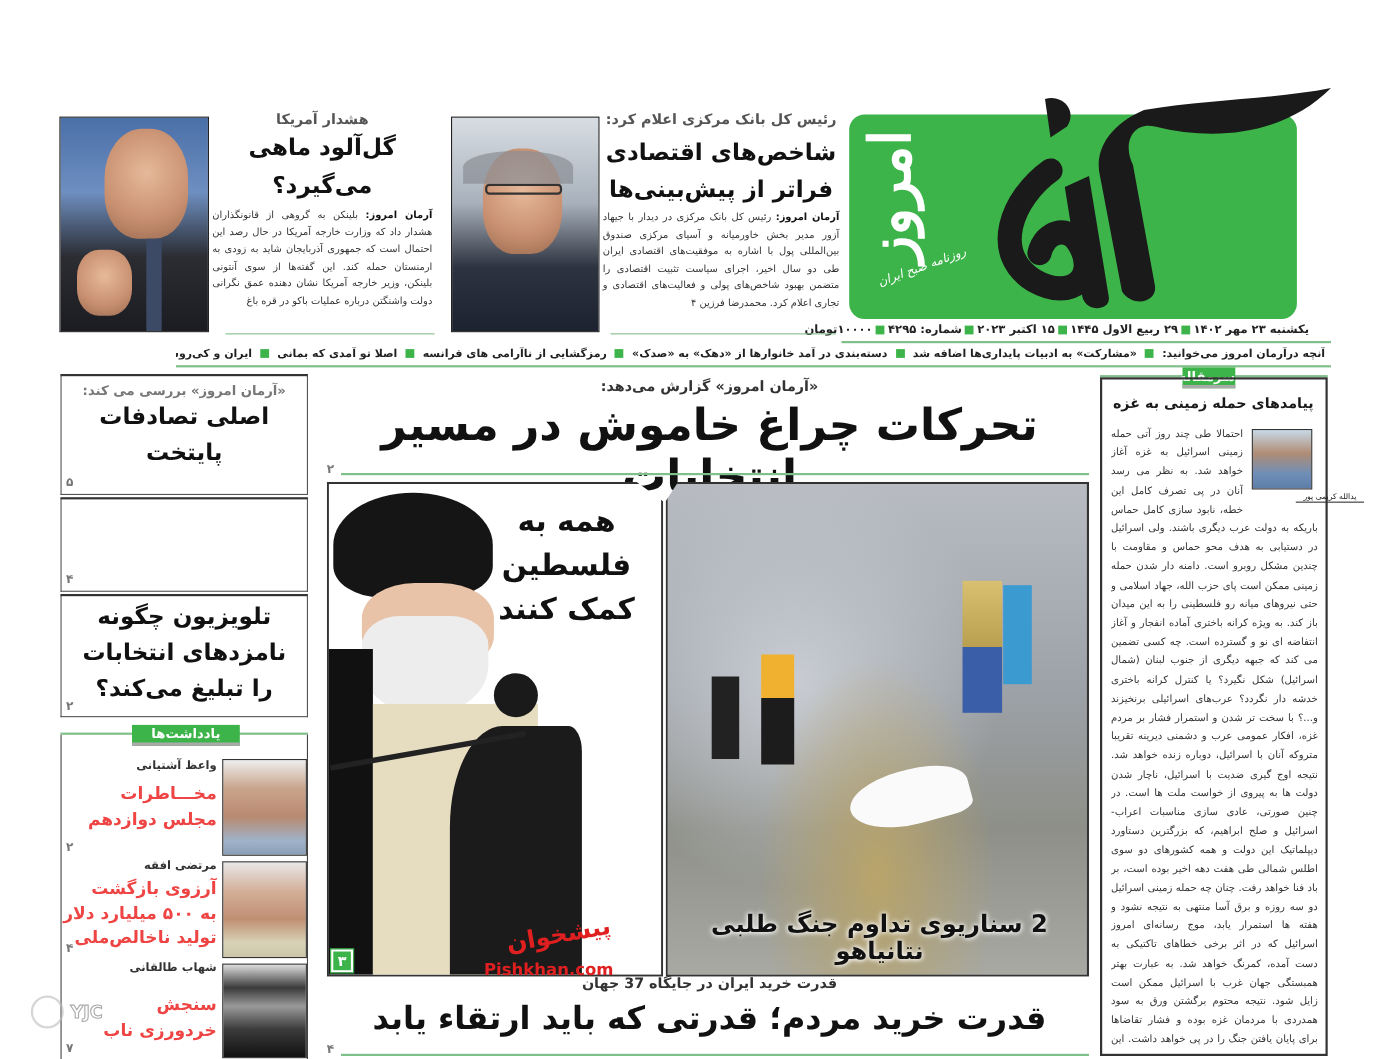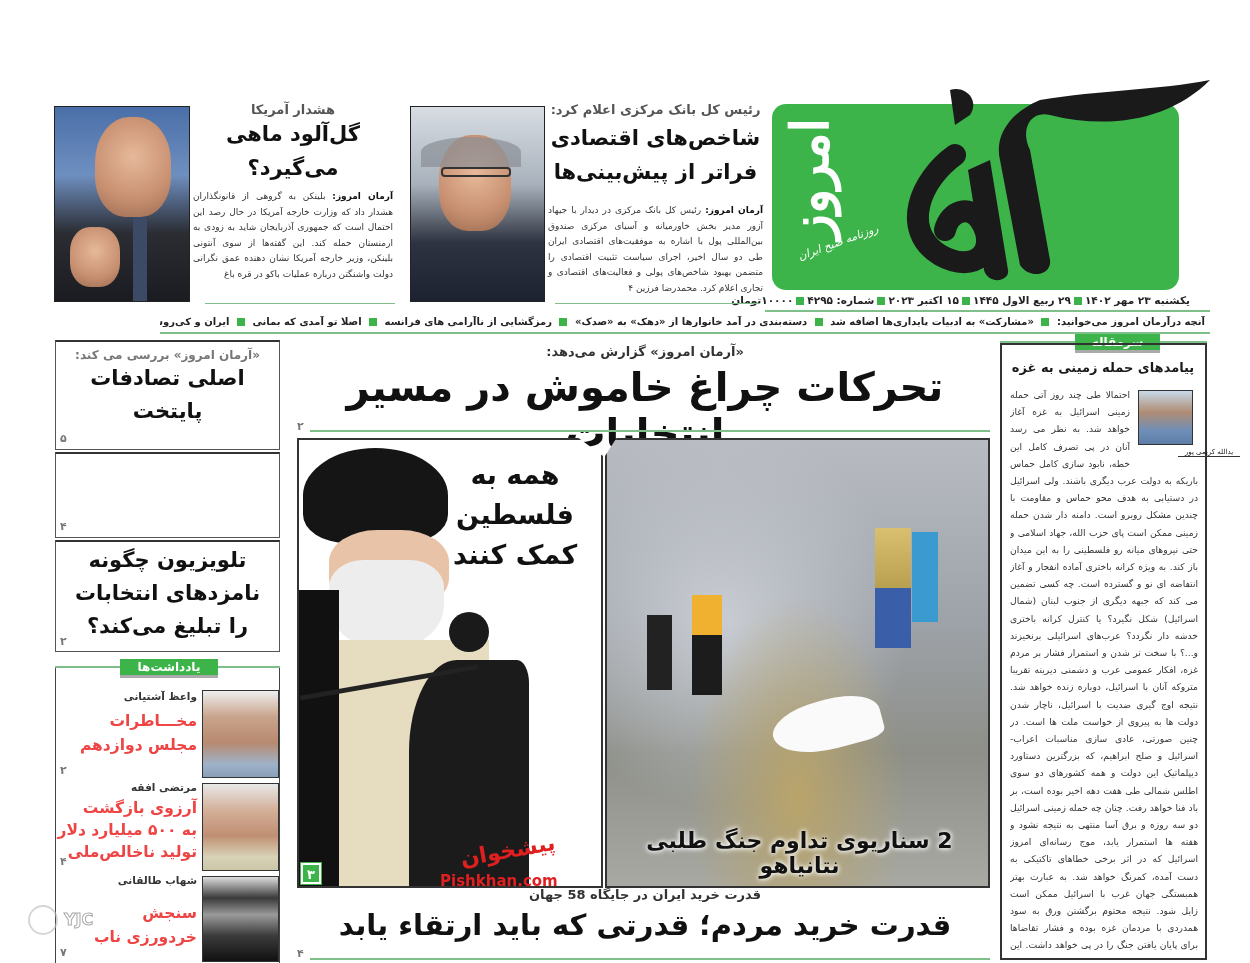--- a/index.html
+++ b/index.html
@@ -108,21 +108,21 @@
   <span class="sep"></span>
   <span>اصلا تو آمدی که بمانی</span>
   <span class="sep"></span>
   <span>ایران و کی‌روش، تقابل جذاب و...</span>
 </div>
 
 <div class="top-story" style="left:548px; width:215px;">
   <div class="kicker" style="margin-top:2px;">رئیس کل بانک مرکزی اعلام کرد:</div>
   <div class="headline-lg" style="margin-top:4px;">شاخص‌های اقتصادی</div>
   <div class="headline-lg">فراتر از پیش‌بینی‌ها</div>
-  <div class="body-txt" style="margin-top:14px;"><b>آرمان امروز:</b> <span>رئیس کل بانک مرکزی در دیدار با جیهاد آزور مدیر بخش خاورمیانه و آسیای مرکزی صندوق بین‌المللی پول با اشاره به موفقیت‌های اقتصادی ایران طی دو سال اخیر، اجرای سیاست تثبیت اقتصادی را متضمن بهبود شاخص‌های پولی و فعالیت‌های اقتصادی و تجاری اعلام کرد. محمدرضا فرزین</span> <span>۴</span></div>
+  <div class="body-txt" style="margin-top:2px;"><b>آرمان امروز:</b> <span>رئیس کل بانک مرکزی در دیدار با جیهاد آزور مدیر بخش خاورمیانه و آسیای مرکزی صندوق بین‌المللی پول با اشاره به موفقیت‌های اقتصادی ایران طی دو سال اخیر، اجرای سیاست تثبیت اقتصادی را متضمن بهبود شاخص‌های پولی و فعالیت‌های اقتصادی و تجاری اعلام کرد. محمدرضا فرزین</span> <span>۴</span></div>
 </div>
 <div class="rule" style="left:555px; top:303px; width:205px; height:1px;"></div>
 <div class="photo photo-banker" style="left:410px; top:106px; width:135px; height:196px;">
   <div class="face" style="left:28px; top:28px; width:72px; height:96px;"></div>
   <div class="abs" style="left:30px; top:60px; width:70px; height:10px; border:2px solid #333; border-radius:4px;"></div>
   <div class="abs" style="left:10px; top:30px; width:100px; height:30px; background:#8a8f95; border-radius:50% 50% 0 0; opacity:.7"></div>
 </div>
 
 <div class="top-story" style="left:193px; width:200px;">
   <div class="kicker" style="margin-top:2px;">هشدار آمریکا</div>
@@ -208,25 +208,25 @@
 
 <div class="gaza-photo">
   <div class="abs" style="left:85px; top:155px; width:30px; height:100px; background:linear-gradient(180deg,#f0b030 0%, #f0b030 40%, #1c1c1c 40%);"></div>
   <div class="abs" style="left:40px; top:175px; width:25px; height:75px; background:#222;"></div>
   <div class="abs" style="left:268px; top:88px; width:36px; height:120px; background:linear-gradient(180deg,#d8c070 0%, #b8a050 50%, #3b5ea8 50%);"></div>
   <div class="abs" style="left:305px; top:92px; width:26px; height:90px; background:#3b9ad0;"></div>
   <div class="abs" style="left:165px; top:260px; width:110px; height:50px; background:#fafafa; border-radius:50% 50% 20% 60%; transform:rotate(-15deg);"></div>
 </div>
 <div class="gaza-headline">2 سناریوی تداوم جنگ طلبی نتانیاهو</div>
 
-<div class="bottom-kicker">قدرت خرید ایران در جایگاه 58 جهان</div>
+<div class="bottom-kicker">قدرت خرید ایران در جایگاه 37 جهان</div>
 <div class="bottom-headline">قدرت خرید مردم؛ قدرتی که باید ارتقاء یابد</div>
 <div class="page-num" style="left:297px; top:947px;">۴</div>
 <div class="rule" style="left:310px; top:958px; width:680px;"></div>
 
 <div class="rule" style="left:1000px; top:341px; width:207px;"></div>
-<div class="section-tab" style="left:1075px; top:334px; width:85px;">سرمقاله</div>
+<div class="section-tab" style="left:1075px; top:334px; width:48px;">سرمقاله</div>
 <div class="editorial-box"></div>
 <div class="editorial-title">پیامدهای حمله زمینی به غزه</div>
 <div class="editorial-photo"></div>
 <div class="editorial-caption">یدالله کریمی پور</div>
 <div class="editorial-body" style="left:1010px; top:386px; width:120px; height:86px; overflow:hidden;">احتمالا طی چند روز آتی حمله زمینی اسرائیل به غزه آغاز خواهد شد. به نظر می رسد آنان در پی تصرف کامل این خطه، نابود سازی کامل حماس و سپردن مدیریت آن</div>
 <div class="editorial-body" style="left:1010px; top:472px; width:188px; height:484px; overflow:hidden;">باریکه به دولت عرب دیگری باشند. ولی اسرائیل در دستیابی به هدف محو حماس و مقاومت با چندین مشکل روبرو است. دامنه دار شدن حمله زمینی ممکن است پای حزب الله، جهاد اسلامی و حتی نیروهای میانه رو فلسطینی را به این میدان باز کند. به ویژه کرانه باختری آماده انفجار و آغاز انتفاضه ای نو و گسترده است. چه کسی تضمین می کند که جبهه دیگری از جنوب لبنان (شمال اسرائیل) شکل نگیرد؟ یا کنترل کرانه باختری خدشه دار نگردد؟ عرب‌های اسرائیلی برنخیزند و...؟ با سخت تر شدن و استمرار فشار بر مردم غزه، افکار عمومی عرب و دشمنی دیرینه تقریبا متروکه آنان با اسرائیل، دوباره زنده خواهد شد. نتیجه اوج گیری ضدیت با اسرائیل، ناچار شدن دولت ها به پیروی از خواست ملت ها است. در چنین صورتی، عادی سازی مناسبات اعراب-اسرائیل و صلح ابراهیم، که بزرگترین دستاورد دیپلماتیک این دولت و همه کشورهای دو سوی اطلس شمالی طی هفت دهه اخیر بوده است، بر باد فنا خواهد رفت. چنان چه حمله زمینی اسرائیل دو سه روزه و برق آسا منتهی به نتیجه نشود و هفته ها استمرار یابد، موج رسانه‌ای امروز اسرائیل که در اثر برخی خطاهای تاکتیکی به دست آمده، کمرنگ خواهد شد. به عبارت بهتر همبستگی جهان غرب با اسرائیل ممکن است زایل شود. نتیجه محتوم برگشتن ورق به سود همدردی با مردمان غزه بوده و فشار تقاضاها برای پایان یافتن جنگ را در پی خواهد داشت. این پیامد از آن جا جدی تر است که دولت‌های غربی دل خوشی از نتانیاهو ندارند و احتمال دارد هر لحظه بر او فشار بیشتری وارد کنند.</div>
 
 </body></html>

